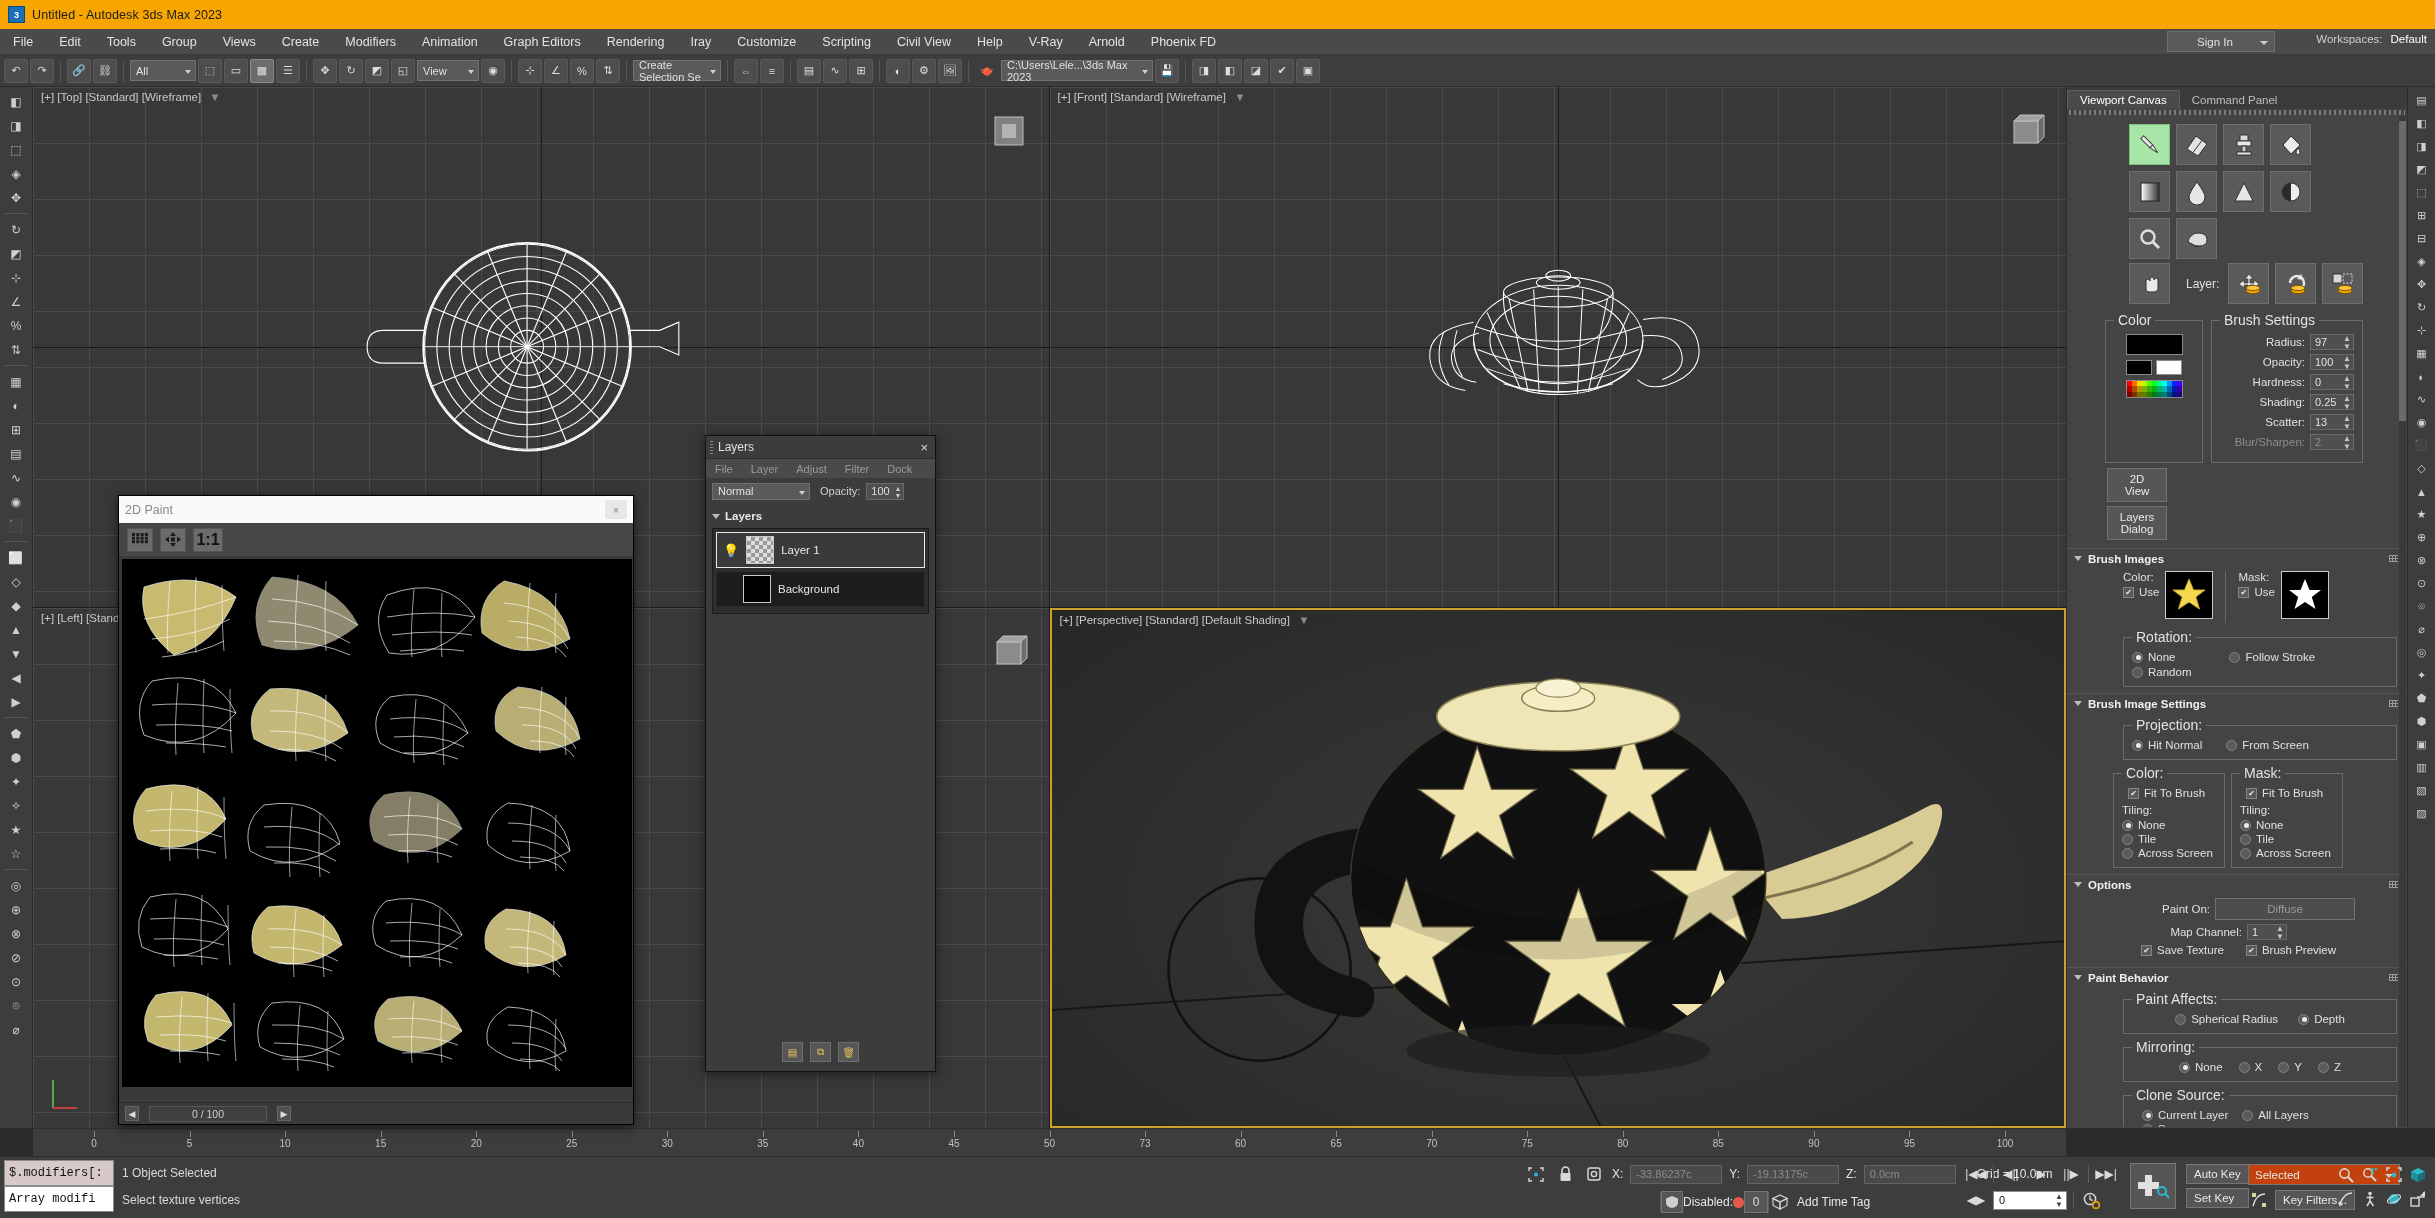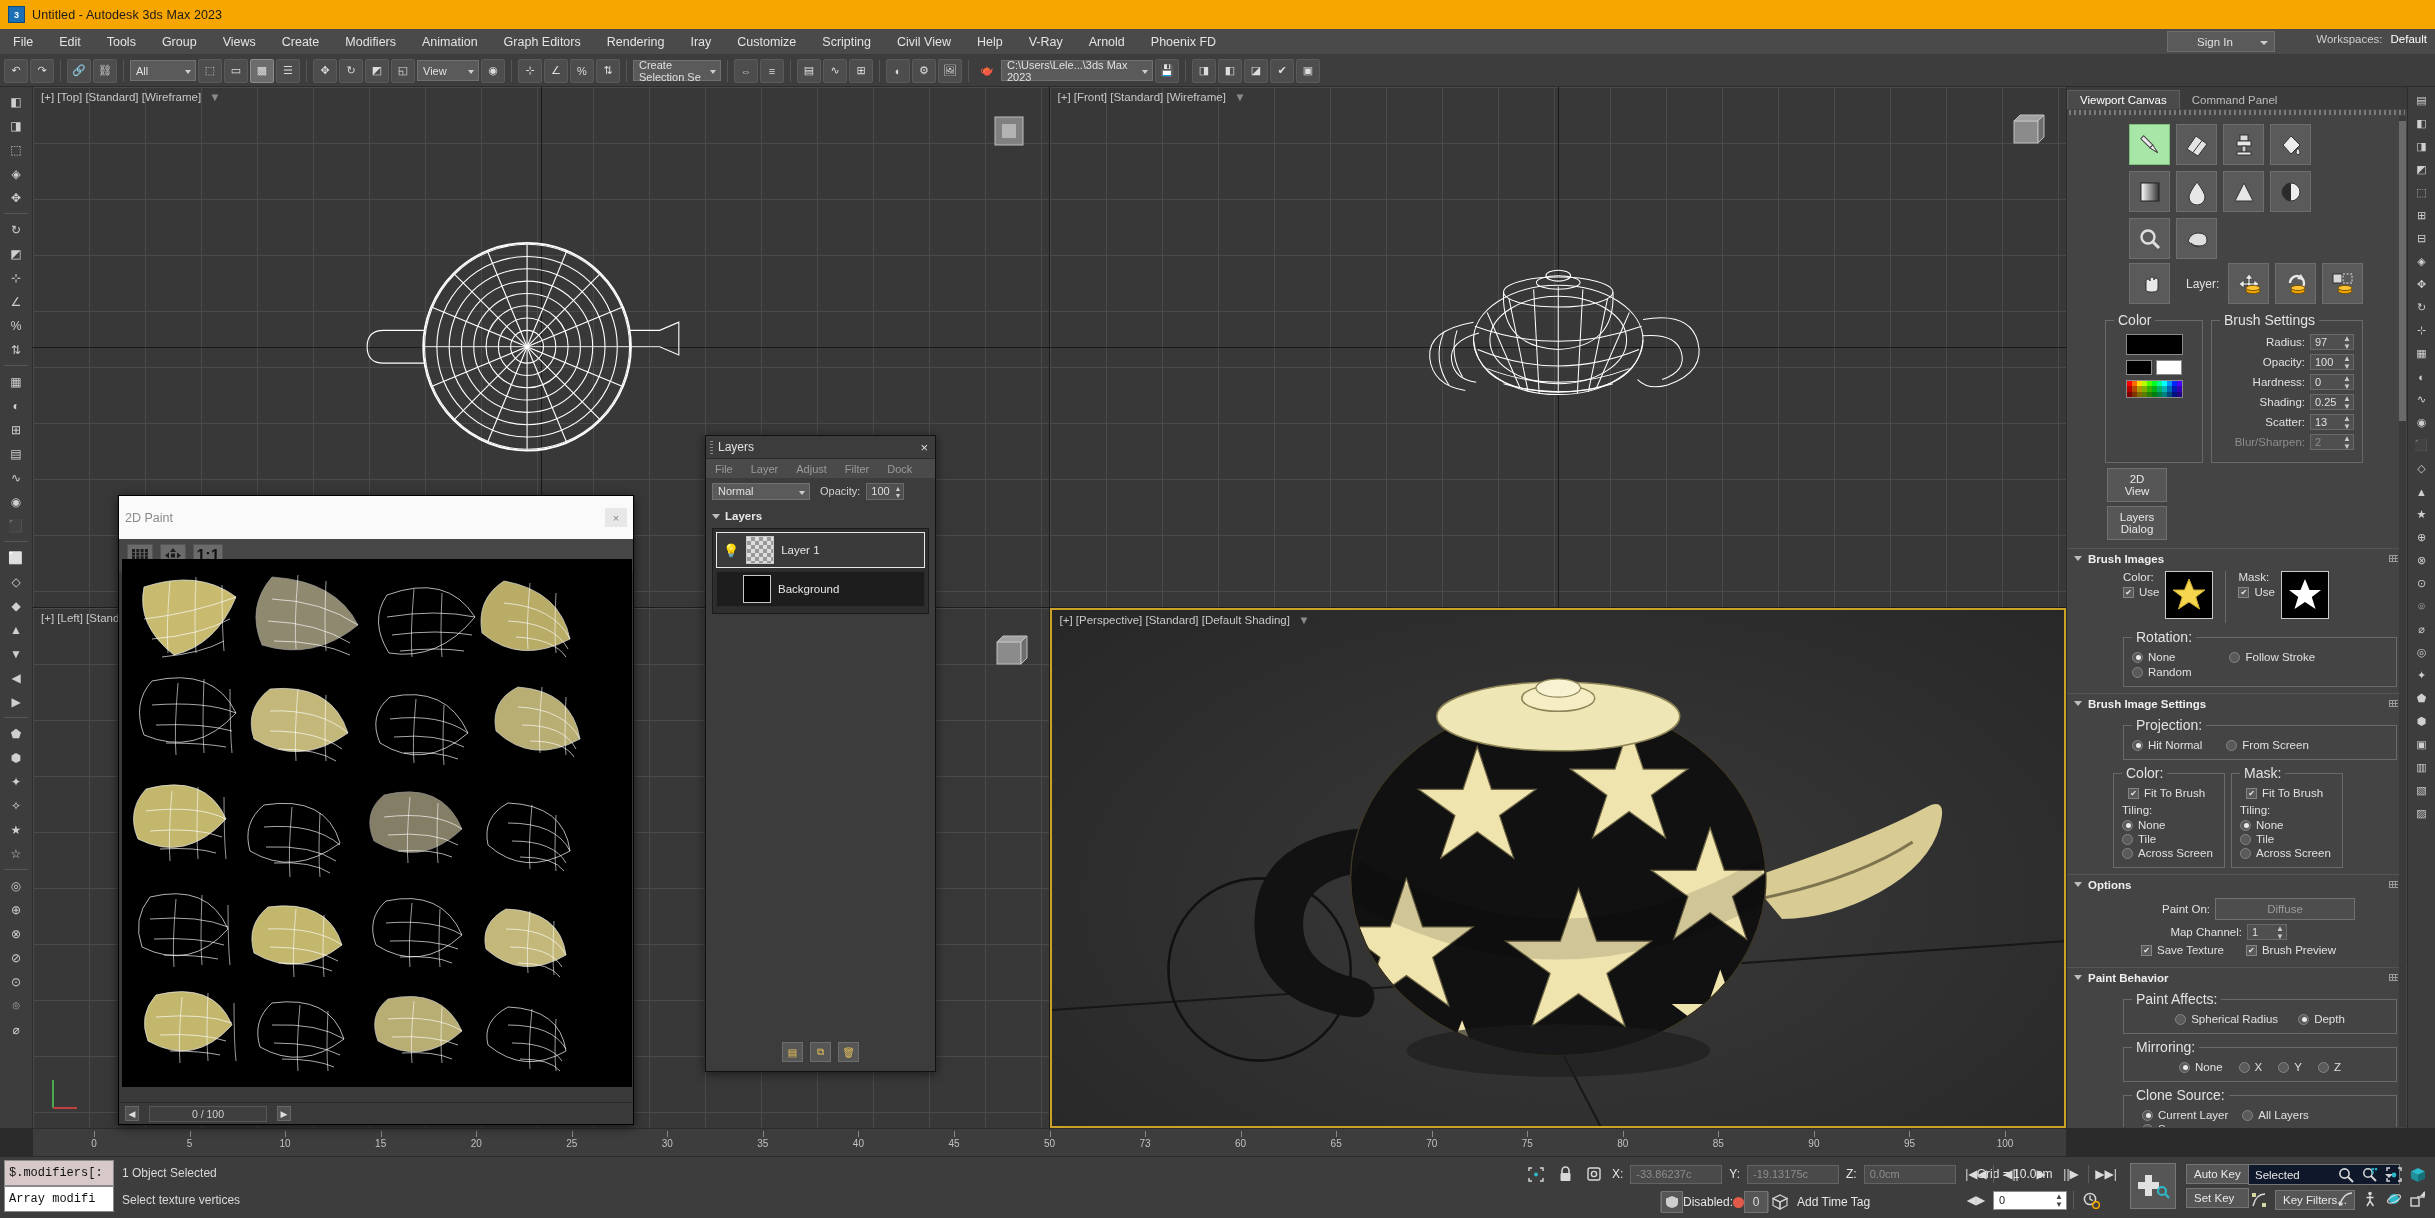--- a/index.html
+++ b/index.html
@@ -71,21 +71,21 @@
                      linear-gradient(to bottom,#4a4a4a 1px,transparent 1px);
     background-size:56px 56px; }
   .axis-h { position:absolute; left:0; right:0; top:50%; height:1px; background:#1a1a1a; }
   .axis-v { position:absolute; top:0; bottom:0; left:50%; width:1px; background:#1a1a1a; }
   .vcube { position:absolute; right:18px; top:22px; width:44px; height:44px; opacity:.85;}
   .axisTripod { position:absolute; left:14px; bottom:14px; width:40px; height:40px;}
 
   
   .paintwin { position:absolute; left:118px; top:495px; width:516px; height:630px;
     background:#3a3a3a; border:1px solid #000; box-shadow:0 2px 10px rgba(0,0,0,.6); z-index:40;}
-  .paint-title { height:43px; background:#fafafa; display:flex; align-items:center;
+  .paint-title { height:27px; background:#fafafa; display:flex; align-items:center;
     padding:0 6px; color:#8a8a8a; font-size:12.5px; }
   .paint-x { margin-left:auto; width:22px; height:19px; background:#e8e8e8; color:#888;
     display:flex; align-items:center; justify-content:center; font-size:11px;}
   .paint-tools { height:33px; background:#464646; display:flex; align-items:center; gap:7px; padding:0 8px;}
   .ptbtn { width:26px; height:24px; background:#6b6b6b; display:flex; align-items:center;
     justify-content:center; color:#111; font-size:16px; font-weight:bold; border:1px solid #555;}
   .paint-canvas { position:absolute; left:3px; top:63px; width:510px; height:528px; background:#000; overflow:hidden;}
   .paint-status { position:absolute; left:0; bottom:0; width:100%; height:22px; background:#3a3a3a;
     display:flex; align-items:center; gap:10px; padding:0 6px; border-top:1px solid #2a2a2a;}
   .psbox { width:14px; height:15px; background:#4f4f4f; border:1px solid #666; display:flex;
@@ -198,21 +198,21 @@
   .mxs .l2 { height:26px; background:#fff; border:1px solid #8a8a8a; font-family:"Liberation Mono",monospace;
     font-size:12px; color:#111; display:flex; align-items:center; padding-left:4px; overflow:hidden;}
   .stxt { position:absolute; left:122px; font-size:12px; color:#dadada;}
   .coordfield { width:92px; height:19px; background:#4a4a4a; border:1px solid #636363;
     font-size:11px; color:#8d8d8d; display:flex; align-items:center; padding-left:5px;}
   .sb-lbl { font-size:12px; color:#e6e6e6;}
   .pbtn { width:22px; height:22px; display:flex; align-items:center; justify-content:center;
     color:#dcdcdc; font-size:12px;}
   .kbtn { background:#565656; border:1px solid #757575; color:#e8e8e8; font-size:11.5px;
     padding:3px 7px; }
-  .selcombo { width:152px; height:21px; background:#0f172a; border:1px solid #757575;
+  .selcombo { width:152px; height:21px; background:#c2410c; border:1px solid #757575;
     font-size:11.5px; color:#e8e8e8; display:flex; align-items:center; padding-left:6px; position:relative;}
   .selcombo::after{content:"";position:absolute;right:6px;top:9px;border-left:4px solid transparent;
     border-right:4px solid transparent;border-top:4px solid #cfcfcf;}
   .frm { width:74px; height:19px; background:#fff; border:1px solid #8a8a8a; font-size:11px;
     color:#222; display:flex; align-items:center; padding-left:5px; position:relative;}
   .frm .arr{position:absolute;right:3px;top:1px;font-size:8px;line-height:8px;color:#444;}
 </style>
 </head>
 <body>
 

